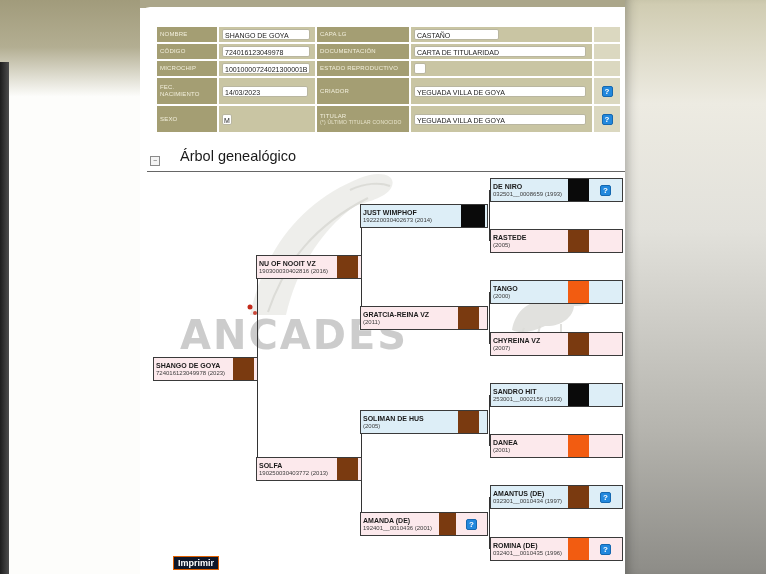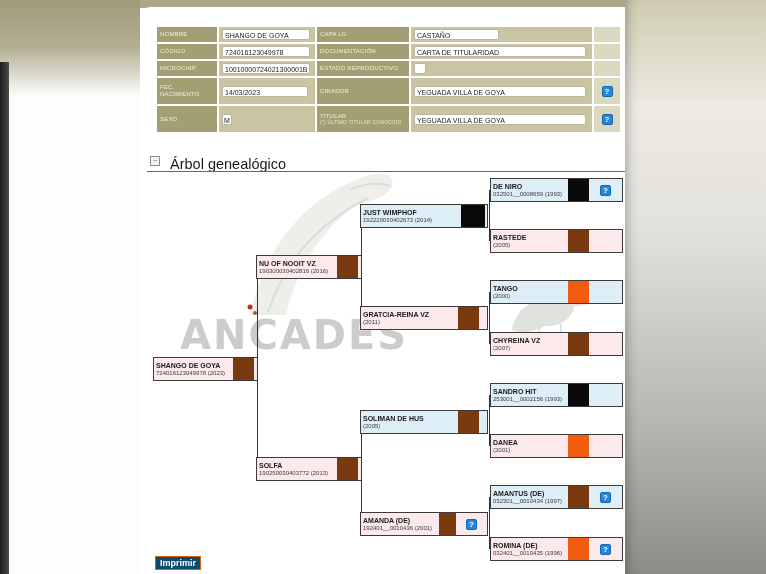--- a/index.html
+++ b/index.html
@@ -27,21 +27,21 @@
   .lbl .sub{font-size:5px;color:#e8e4cc;}
   .val{background:#c9c5a3;display:flex;align-items:center;padding-left:3px;}
   .hcol{background:#dbd8c0;display:flex;align-items:center;justify-content:center;}
   .inp{background:#fff;border:1px solid #b9b6a0;border-radius:2px;height:11px;line-height:11px;
     font-size:7px;color:#1a1a1a;padding:0 2px;white-space:nowrap;overflow:hidden;box-sizing:border-box;}
   .qbtn{width:11px;height:11px;border-radius:2px;border:1px solid #1568b0;background:#2288dd;
     color:#fff;font-size:8px;font-weight:bold;line-height:9px;text-align:center;cursor:pointer;padding:0;}
   
   .collapse-box{position:absolute;left:150px;top:156px;width:8px;height:8px;border:1px solid #8a8a8a;
     background:#f4f4f4;color:#555;font-size:7px;line-height:7px;text-align:center;z-index:3;cursor:pointer;}
-  .section-title{position:absolute;left:170px;top:148px;font-size:14.5px;color:#1a1a1a;z-index:3;margin-top:8px;}
+  .section-title{position:absolute;left:180px;top:148px;font-size:14.5px;color:#1a1a1a;z-index:3;}
   .section-rule{position:absolute;left:147px;top:171px;width:478px;height:1px;background:#666;z-index:3;}
   
   .wm{position:absolute;left:0;top:0;width:766px;height:574px;z-index:1;pointer-events:none;}
   .vline{position:absolute;width:1px;background:#333;z-index:2;}
   .pbox{position:absolute;height:24px;border:1px solid #3a3a3a;box-sizing:border-box;
     display:flex;align-items:stretch;z-index:2;cursor:pointer;}
   .pbox.blue{background:#ddeef7;}
   .pbox.pink{background:#fce9ec;}
   .ptxt{flex:1;padding:1px 2px;overflow:hidden;display:flex;flex-direction:column;justify-content:center;}
   .pname{font-size:7px;font-weight:bold;color:#1a1a1a;line-height:1.15;white-space:nowrap;}
@@ -274,15 +274,15 @@
     <div class="ptxt">
       <div class="pname">ROMINA (DE)</div>
       <div class="pcode">032401__0010435 (1996)</div>
     </div>
     <span class="swatch" style="background: rgb(242, 92, 17);"></span>
     <span class="harea">
       <button class="qbtn">?</button>
     </span>
   </div>
 
-  <button class="print-btn" style="background: #0c4a6e;">Imprimir</button>
+  <button class="print-btn" style="background: #0f172a; margin-left: 18px;">Imprimir</button>
 
 </div>
 
 </body></html>

